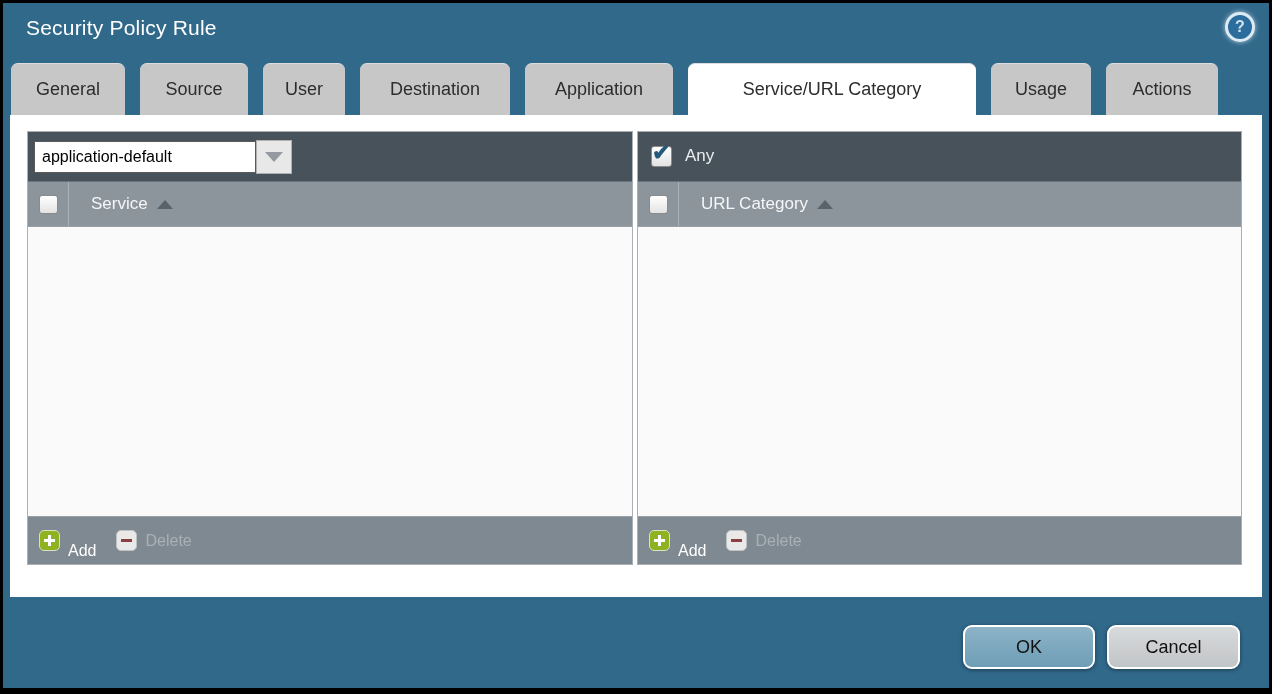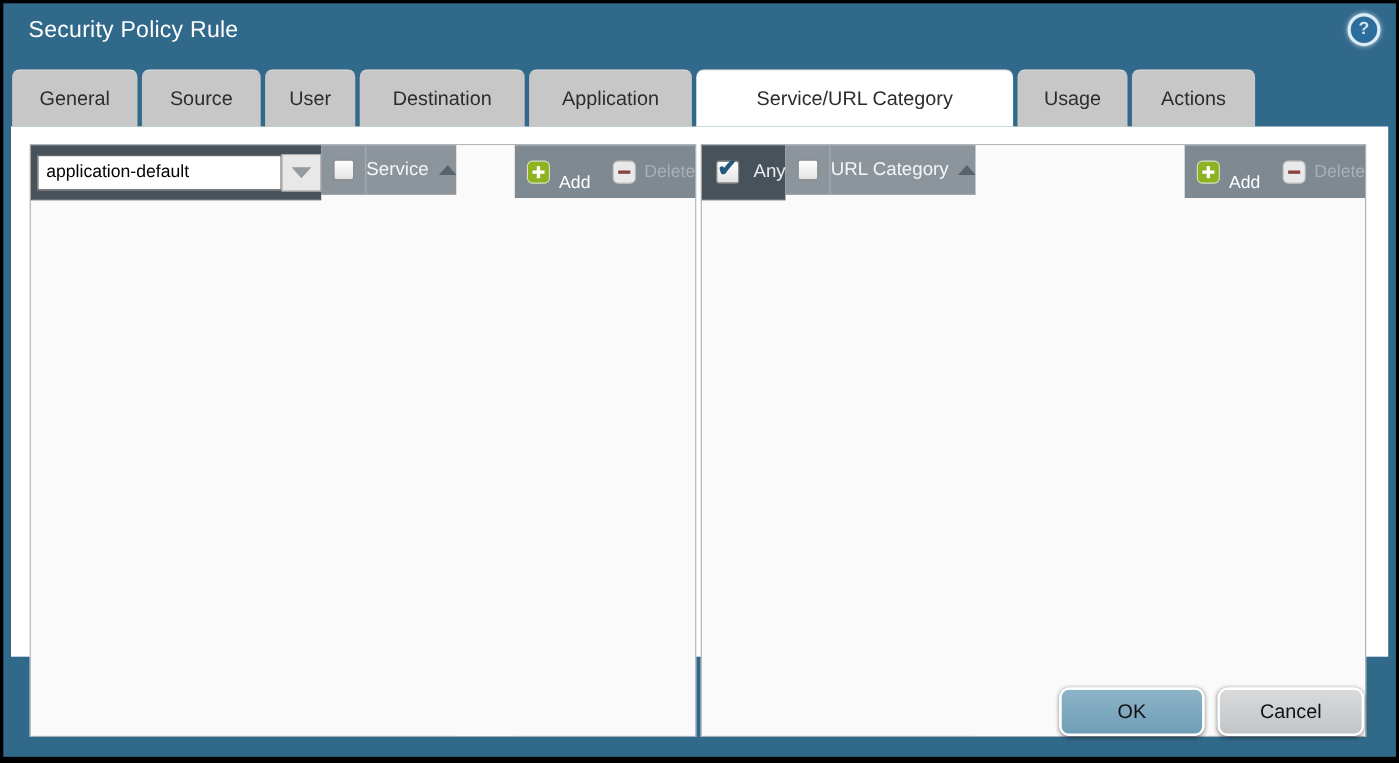--- a/index.html
+++ b/index.html
@@ -18,39 +18,39 @@
   }
   .help-btn {
     position:absolute; left:1222px; top:9px; width:30px; height:30px;
     border-radius:50%; background:#2b6d9c; border:3px solid #dcebf4;
     box-shadow:0 0 5px rgba(220,235,244,0.8);
     display:flex; align-items:center; justify-content:center;
     color:#cfe4f0; font-size:16px; font-weight:bold; cursor:pointer;
   }
 
   
-  .tabbar { position:absolute; left:8px; top:60px; height:52px; display:flex; gap:4px; }
+  .tabbar { position:absolute; left:8px; top:60px; height:52px; display:flex; gap:15px; }
   .tab {
     height:52px; background:#c7c7c7; color:#2d2d2d; font-size:18px;
     display:flex; align-items:center; justify-content:center;
     border-radius:7px 7px 0 0; border-top:1px solid #dddddd; cursor:pointer;
   }
   .tab.active { background:#ffffff; }
   .tab-w1{width:114px}.tab-w2{width:108px}.tab-w3{width:82px}.tab-w4{width:150px}
   .tab-w5{width:148px}.tab-w6{width:288px}.tab-w7{width:112px}.tab-w8{width:100px}
 
   
   .content {
     position:absolute; left:7px; top:112px; width:1252px; height:482px;
     background:#ffffff;
   }
 
   .panel {
-    position:absolute; top:16px; height:539px;
-    display:flex; flex-direction:row;
+    position:absolute; top:16px; height:434px;
+    display:flex; flex-direction:column;
     border:1px solid #a9afb4; background:#fafafa;
   }
   .panel.left { left:17px; width:606px; }
   .panel.right { left:627px; width:605px; }
 
   .panel-topbar {
     height:50px; background:#47525A; flex:0 0 auto;
     display:flex; align-items:center; padding-left:6px;
     border-bottom:1px solid #6a747c;
   }
@@ -82,21 +82,21 @@
 
   .panel-header {
     height:45px; background:#8C959C; flex:0 0 auto;
     display:flex; align-items:center;
     border-bottom:1px solid #98a0a6;
   }
   .cb-cell {
     width:41px; height:100%; display:flex; align-items:center; justify-content:center;
     border-right:1px solid #aab1b7;
   }
-  .hdr-label { color:#f4f6f7; font-size:17px; margin-left:0; }
+  .hdr-label { color:#f4f6f7; font-size:17px; margin-left:22px; }
   .sort-asc {
     margin-left:9px; width:0; height:0;
     border-left:8px solid transparent; border-right:8px solid transparent;
     border-bottom:9px solid #59636b;
   }
 
   .panel-body { flex:1 1 auto; background:#fafafa; }
 
   .panel-footer {
     height:48px; background:#7E8991; flex:0 0 auto;

